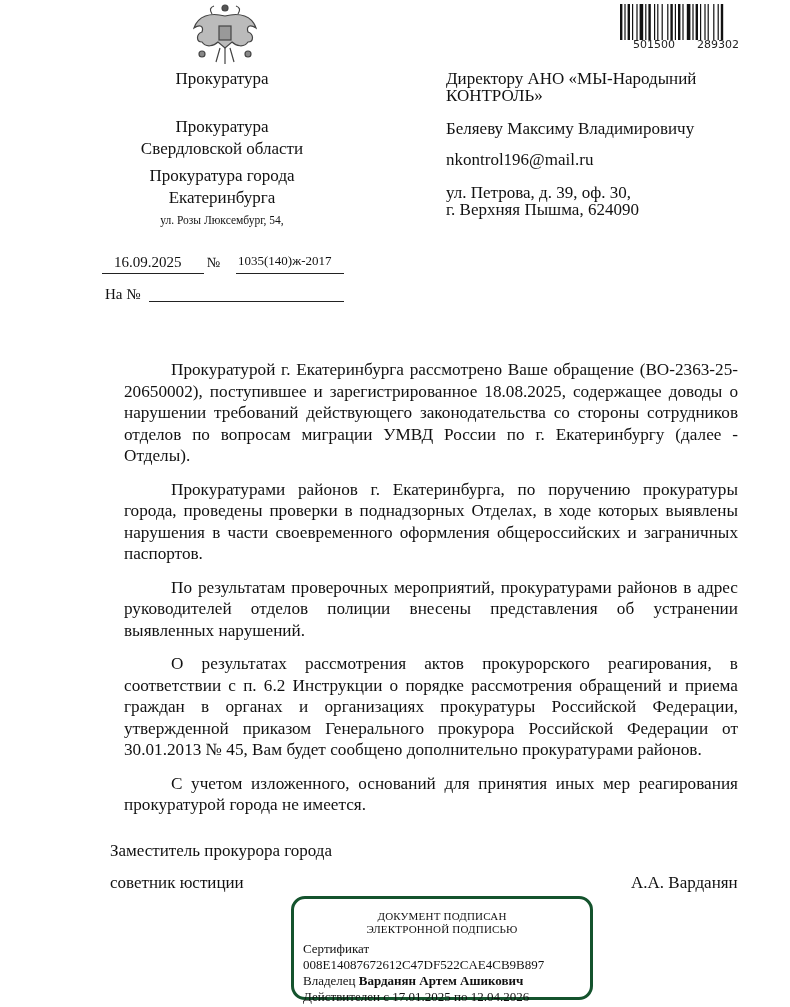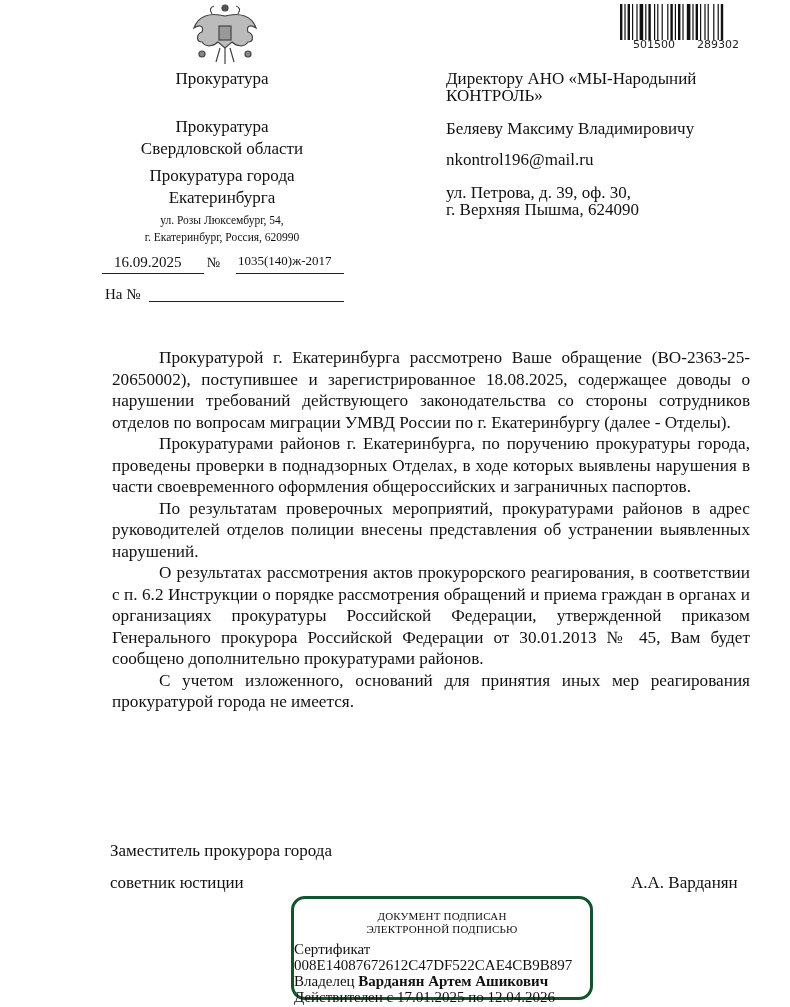--- a/index.html
+++ b/index.html
@@ -7,24 +7,24 @@
          font-family: "Liberation Serif", "DejaVu Serif", serif; color: #111; }
   .abs { position: absolute; }
   .emblem { left: 190px; top: 2px; width: 70px; height: 66px; }
   .barcode { left: 620px; top: 4px; width: 140px; height: 36px; }
   .barcode-num { top: 38px; font-family: "DejaVu Sans", sans-serif; font-size: 11px; color: #222; }
   .hdr { width: 240px; text-align: center; font-size: 17px; line-height: 18px; }
   .small { font-size: 11.5px; line-height: 17px; text-align: center; width: 240px; }
   .line { position: absolute; border-bottom: 1px solid #222; height: 0; }
   .rcp { left: 446px; font-size: 17px; line-height: 17px; }
   .body-text { left: 112px; width: 638px; font-size: 17.2px; line-height: 21.5px; text-align: justify; }
-  .body-text p { margin: 0; text-indent: 47px; }
+  .body-text p { margin: 12px; text-indent: 47px; }
   .stamp { left: 291px; top: 896px; width: 302px; height: 104px; border: 3px solid #14532d; border-radius: 14px; box-sizing: border-box; }
   .stamp-title { text-align: center; font-size: 11px; line-height: 13px; margin-top: 11px; letter-spacing: 0.2px; }
-  .stamp-row { font-size: 15px; line-height: 16px; }
+  .stamp-row { font-size: 13px; line-height: 16px; padding-left: 9px; }
   .stamp-row b { font-weight: bold; }
 </style>
 </head>
 <body>
 
 <svg class="abs emblem" viewBox="0 0 70 66">
   <g fill="none" stroke="#444" stroke-width="1.2">
     <circle cx="35" cy="6" r="3" fill="#555"></circle>
     <path d="M22 12 q-4 -6 2 -8 M48 12 q4 -6 -2 -8"></path>
     <path d="M35 14 C20 10 8 14 4 26 C10 22 14 24 12 30 C6 32 6 40 12 40 C16 46 24 44 28 40 L35 46 L42 40 C46 44 54 46 58 40 C64 40 64 32 58 30 C56 24 60 22 66 26 C62 14 50 10 35 14 Z" fill="#bbb"></path>
@@ -73,21 +73,20 @@
 <div class="abs hdr" style="left:102px; top:116px; line-height:22px">
   <div>Прокуратура</div>
   <div>Свердловской области</div>
 </div>
 <div class="abs hdr" style="left:102px; top:165px; line-height:22px">
   <div>Прокуратура города</div>
   <div>Екатеринбурга</div>
 </div>
 <div class="abs small" style="left:102px; top:212px">
   <div>ул. Розы Люксембург, 54,</div>
-  <div>г. Екатеринбург, Россия, 620990</div>
 </div>
 
 <div class="abs" style="left:114px; top:254px; font-size:15px">16.09.2025</div>
 <div class="line" style="left:102px; top:273px; width:102px"></div>
 <div class="abs" style="left:207px; top:255px; font-size:14px">№</div>
 <div class="abs" style="left:238px; top:253px; font-size:13px">1035(140)ж-2017</div>
 <div class="line" style="left:236px; top:273px; width:108px"></div>
 <div class="abs" style="left:105px; top:286px; font-size:15px">На №</div>
 <div class="line" style="left:149px; top:301px; width:195px"></div>
 

